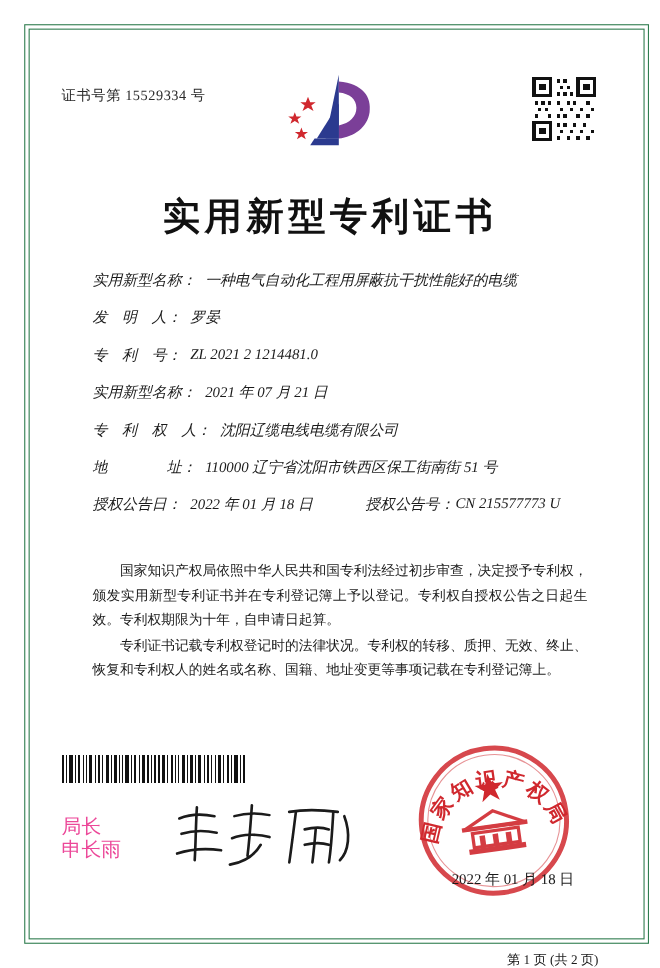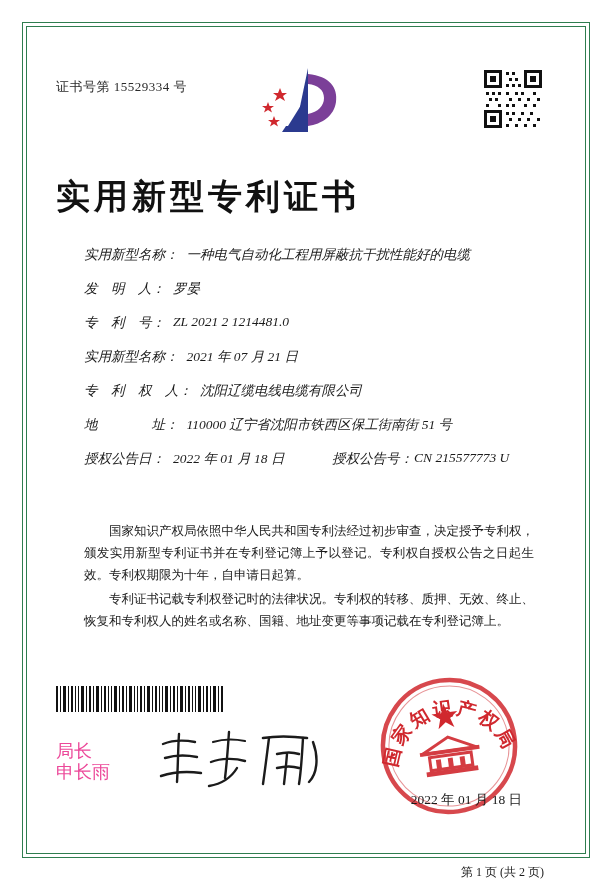--- a/index.html
+++ b/index.html
@@ -66,21 +66,21 @@
     width: 62px;
     height: 62px;
   }
 
   
   .title {
     position: absolute;
     left: 0;
     top: 118px;
     width: 488px;
-    text-align: left;
+    text-align: center;
     font-size: 34px;
     letter-spacing: 4px;
     color: #111;
     font-weight: bold;
     font-family: "DejaVu Serif", "Liberation Serif", serif;
   }
 
   
   .fields {
     position: absolute;
@@ -113,21 +113,21 @@
   .frow.two .fval2 {
     position: absolute;
     left: 330px;
     top: 0;
   }
 
   
   .paras {
     position: absolute;
     left: 28px;
-    top: 464px;
+    top: 452px;
     width: 450px;
     font-size: 12.5px;
     line-height: 22px;
     color: #1b1b1b;
     text-align: justify;
   }
   .para {
     text-indent: 25px;
     margin-bottom: 2px;
   }

